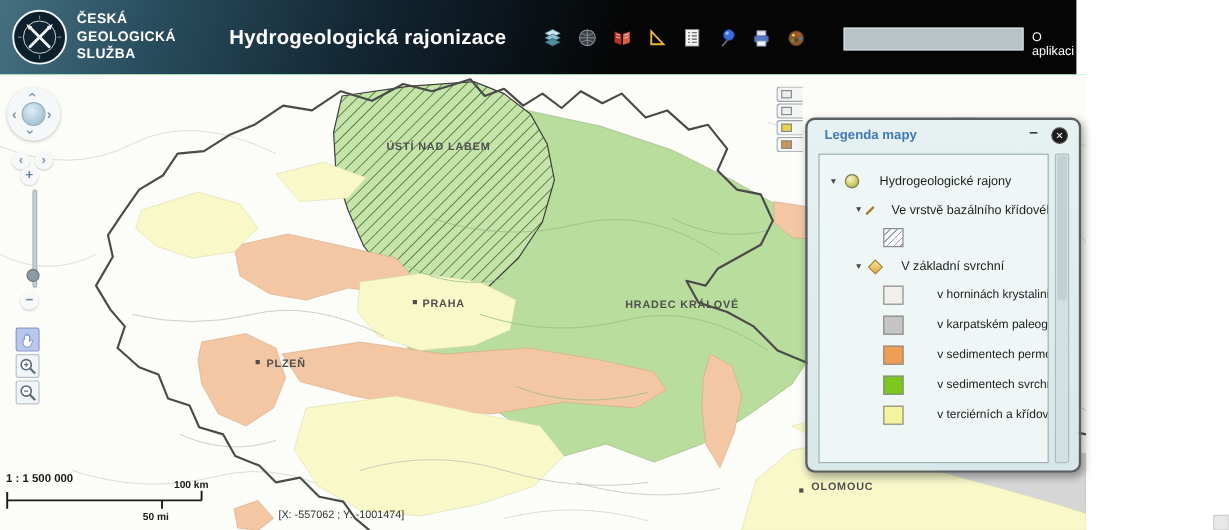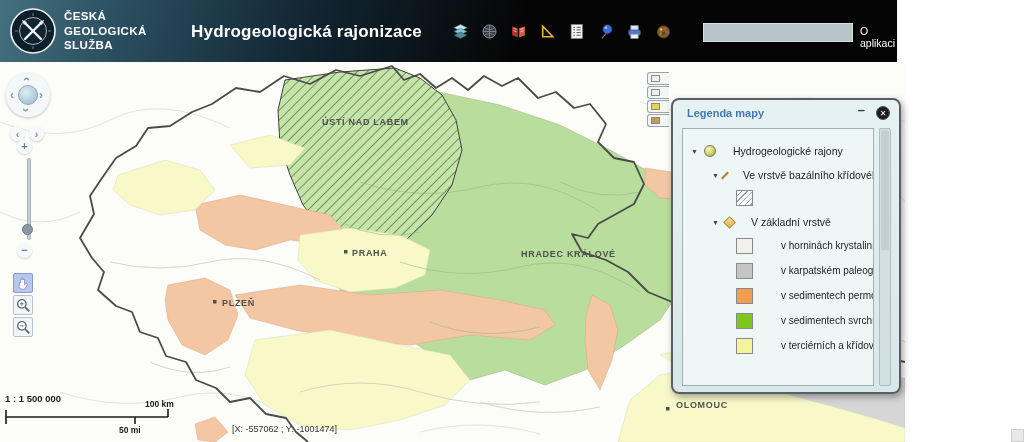--- a/index.html
+++ b/index.html
@@ -345,21 +345,21 @@
         <span class="tri">▼</span>
         <span class="diam"></span>
         <span class="lg-lbl">Ve vrstvě bazálního křídového kolektoru</span>
       </div>
       <div class="lg-row row-sw">
         <span class="sw hatch"></span>
       </div>
       <div class="lg-row row-g2">
         <span class="tri">▼</span>
         <span class="diam"></span>
-        <span class="lg-lbl">V základní vrstvě</span>
+        <span class="lg-lbl">V základní svrchní</span>
       </div>
       <div class="lg-items">
         <div class="lg-item">
           <span class="sw" style="background: rgb(242, 240, 237);"></span>
           <span class="lg-txt">v horninách krystalinika, pro...</span>
         </div>
         <div class="lg-item">
           <span class="sw" style="background: rgb(197, 197, 197);"></span>
           <span class="lg-txt">v karpatském paleogénu a ...</span>
         </div>

